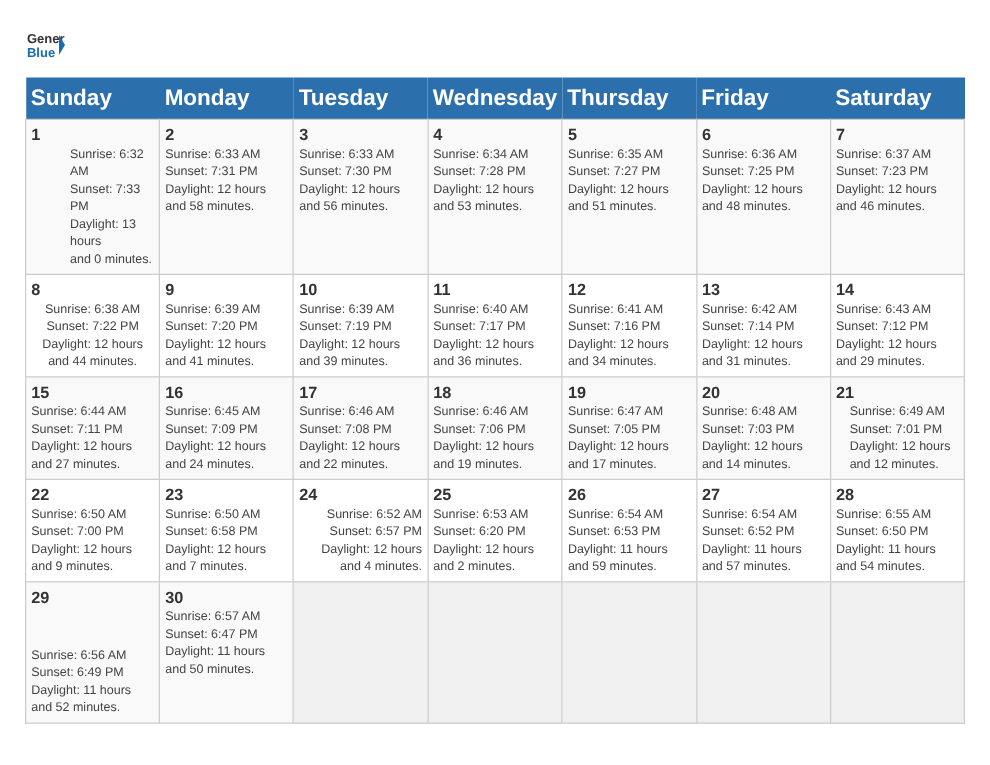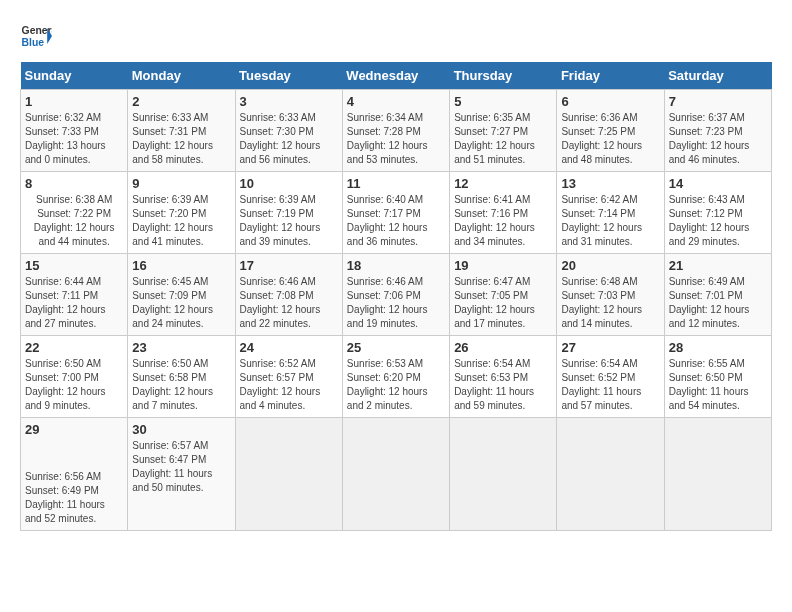--- a/index.html
+++ b/index.html
@@ -40,21 +40,21 @@
     table {
       width: 100%;
       border-collapse: collapse;
       font-size: 11px;
     }
     thead tr th {
       background-color: #2c6fad;
       color: #fff;
       padding: 6px 4px;
       text-align: left;
-      font-size: 13px;
+      font-size: 18px;
       font-weight: bold;
     }
     tbody tr td {
       border: 1px solid #ccc;
       vertical-align: top;
       padding: 4px;
       width: 14.28%;
       height: 80px;
       color: #333;
     }
@@ -105,21 +105,21 @@
         <th>Wednesday</th>
         <th>Thursday</th>
         <th>Friday</th>
         <th>Saturday</th>
       </tr>
   </thead>
   <tbody id="calendar-body">
       <tr>
         <td>
           <span class="day-number">1</span>
-          <div class="day-info" style="white-space: pre-line;">Sunrise: 6:32 AM
+          <div class="day-info" style="white-space: pre-line; margin-left: 31px;">Sunrise: 6:32 AM
 Sunset: 7:33 PM
 Daylight: 13 hours
 and 0 minutes.</div>
         </td>
         <td>
           <span class="day-number">2</span>
           <div class="day-info" style="white-space: pre-line;">Sunrise: 6:33 AM
 Sunset: 7:31 PM
 Daylight: 12 hours
 and 58 minutes.</div>
@@ -249,21 +249,21 @@
         </td>
         <td>
           <span class="day-number">20</span>
           <div class="day-info" style="white-space: pre-line;">Sunrise: 6:48 AM
 Sunset: 7:03 PM
 Daylight: 12 hours
 and 14 minutes.</div>
         </td>
         <td>
           <span class="day-number">21</span>
-          <div class="day-info" style="white-space: pre-line;">Sunrise: 6:49 AM
+          <div class="day-info" style="white-space: pre-line; margin-left: 11px;">Sunrise: 6:49 AM
 Sunset: 7:01 PM
 Daylight: 12 hours
 and 12 minutes.</div>
         </td>
       </tr>
       <tr>
         <td>
           <span class="day-number">22</span>
           <div class="day-info" style="white-space: pre-line;">Sunrise: 6:50 AM
 Sunset: 7:00 PM
@@ -272,21 +272,21 @@
         </td>
         <td>
           <span class="day-number">23</span>
           <div class="day-info" style="white-space: pre-line;">Sunrise: 6:50 AM
 Sunset: 6:58 PM
 Daylight: 12 hours
 and 7 minutes.</div>
         </td>
         <td>
           <span class="day-number">24</span>
-          <div class="day-info" style="white-space: pre-line;">Sunrise: 6:52 AM
+          <div class="day-info" style="white-space: pre-line; text-align: right;">Sunrise: 6:52 AM
 Sunset: 6:57 PM
 Daylight: 12 hours
 and 4 minutes.</div>
         </td>
         <td>
           <span class="day-number">25</span>
           <div class="day-info" style="white-space: pre-line;">Sunrise: 6:53 AM
 Sunset: 6:20 PM
 Daylight: 12 hours
 and 2 minutes.</div>

